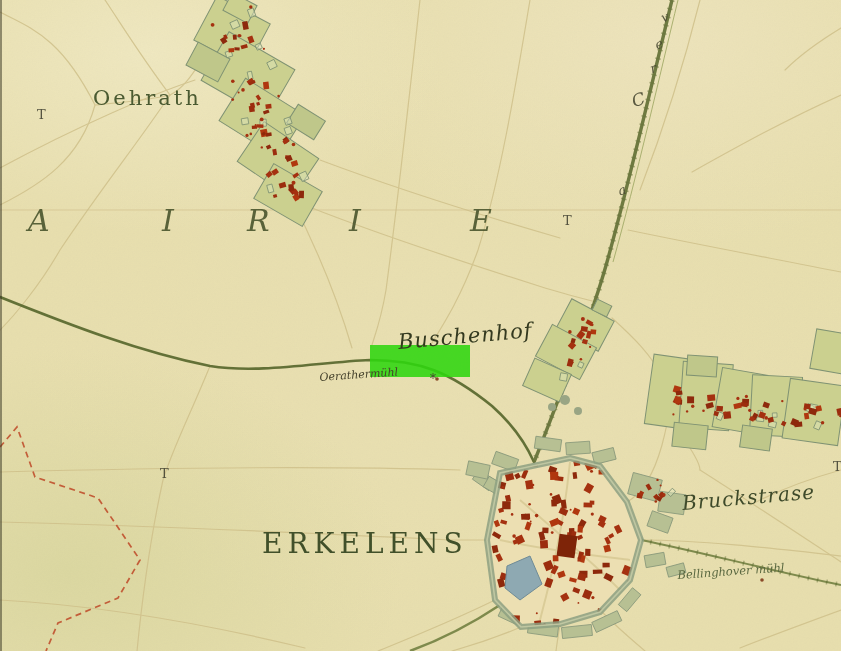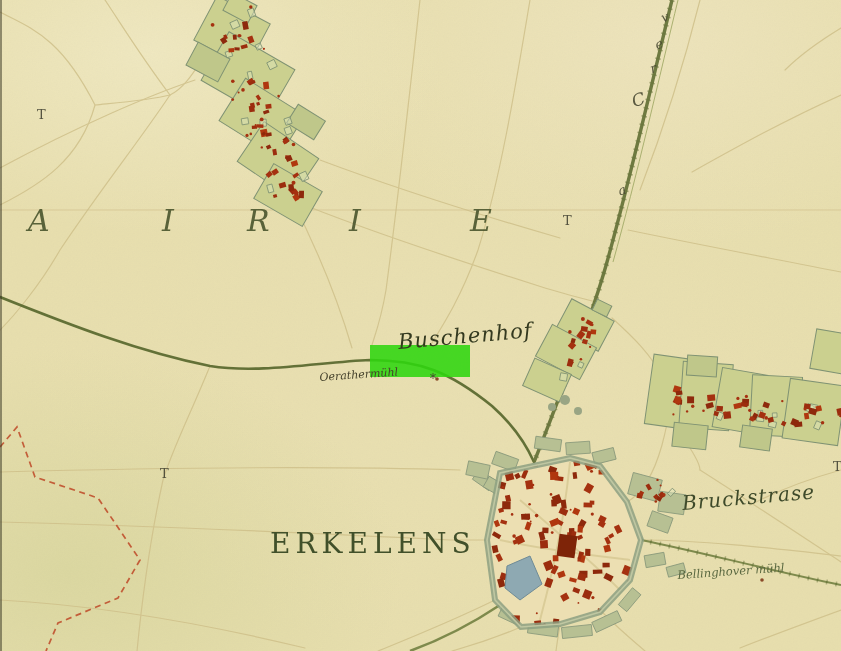--- a/index.html
+++ b/index.html
@@ -443,33 +443,34 @@
       </g>
 
     <g fill="#8a4a28">
       <circle cx="437" cy="379" r="1.8"></circle>
       <circle cx="762" cy="580" r="1.8"></circle>
     </g>
 
     <rect x="370" y="345" width="100" height="32" opacity="0.88" fill="#2fd60f"></rect>
   </svg>
 
+  <div class="lbl" style="left:93px;top:86px;font-size:21px;letter-spacing:3px;color:#4a5a31;">Oehrath</div>
 
   <div class="lbl big-letter" style="left:28px;top:203px;">A</div>
   <div class="lbl big-letter" style="left:162px;top:203px;">I</div>
   <div class="lbl big-letter" style="left:247px;top:203px;">R</div>
   <div class="lbl big-letter" style="left:349px;top:203px;">I</div>
   <div class="lbl big-letter" style="left:470px;top:203px;">E</div>
 
   <div class="lbl it" style="left:397px;top:330px;font-size:21px;color:#33391f;transform:rotate(-5deg);letter-spacing:1px;">Buschenhof</div>
 
   <div class="lbl it" style="left:319px;top:371px;font-size:11px;color:#45422c;transform:rotate(-4deg);">Oerathermühl</div>
   <div class="lbl" style="left:430px;top:372px;font-size:12px;color:#45422c;">*</div>
 
-  <div class="lbl" style="left:262px;top:527px;font-size:28px;letter-spacing:5px;color:#41502a;margin-left:8px;">ERKELENS</div>
+  <div class="lbl" style="left:262px;top:527px;font-size:28px;letter-spacing:5px;color:#41502a;">ERKELENS</div>
 
   <div class="lbl it" style="left:681px;top:491px;font-size:20px;color:#3e4a2a;transform:rotate(-5deg);letter-spacing:1px;">Bruckstrase</div>
 
   <div class="lbl it" style="left:677px;top:568px;font-size:11.5px;color:#5a6840;transform:rotate(-4deg);">Bellinghover mühl</div>
 
   <div class="lbl roadletter" style="left:616px;top:184px;font-size:13px;transform:rotate(-18deg);">a</div>
   <div class="lbl roadletter" style="left:629px;top:92px;font-size:17px;transform:rotate(-18deg);">C</div>
   <div class="lbl roadletter" style="left:648px;top:62px;font-size:13px;transform:rotate(-18deg);">r</div>
   <div class="lbl roadletter" style="left:653px;top:38px;font-size:13px;transform:rotate(-18deg);">e</div>
   <div class="lbl roadletter" style="left:659px;top:11px;font-size:13px;transform:rotate(-18deg);">v</div>

